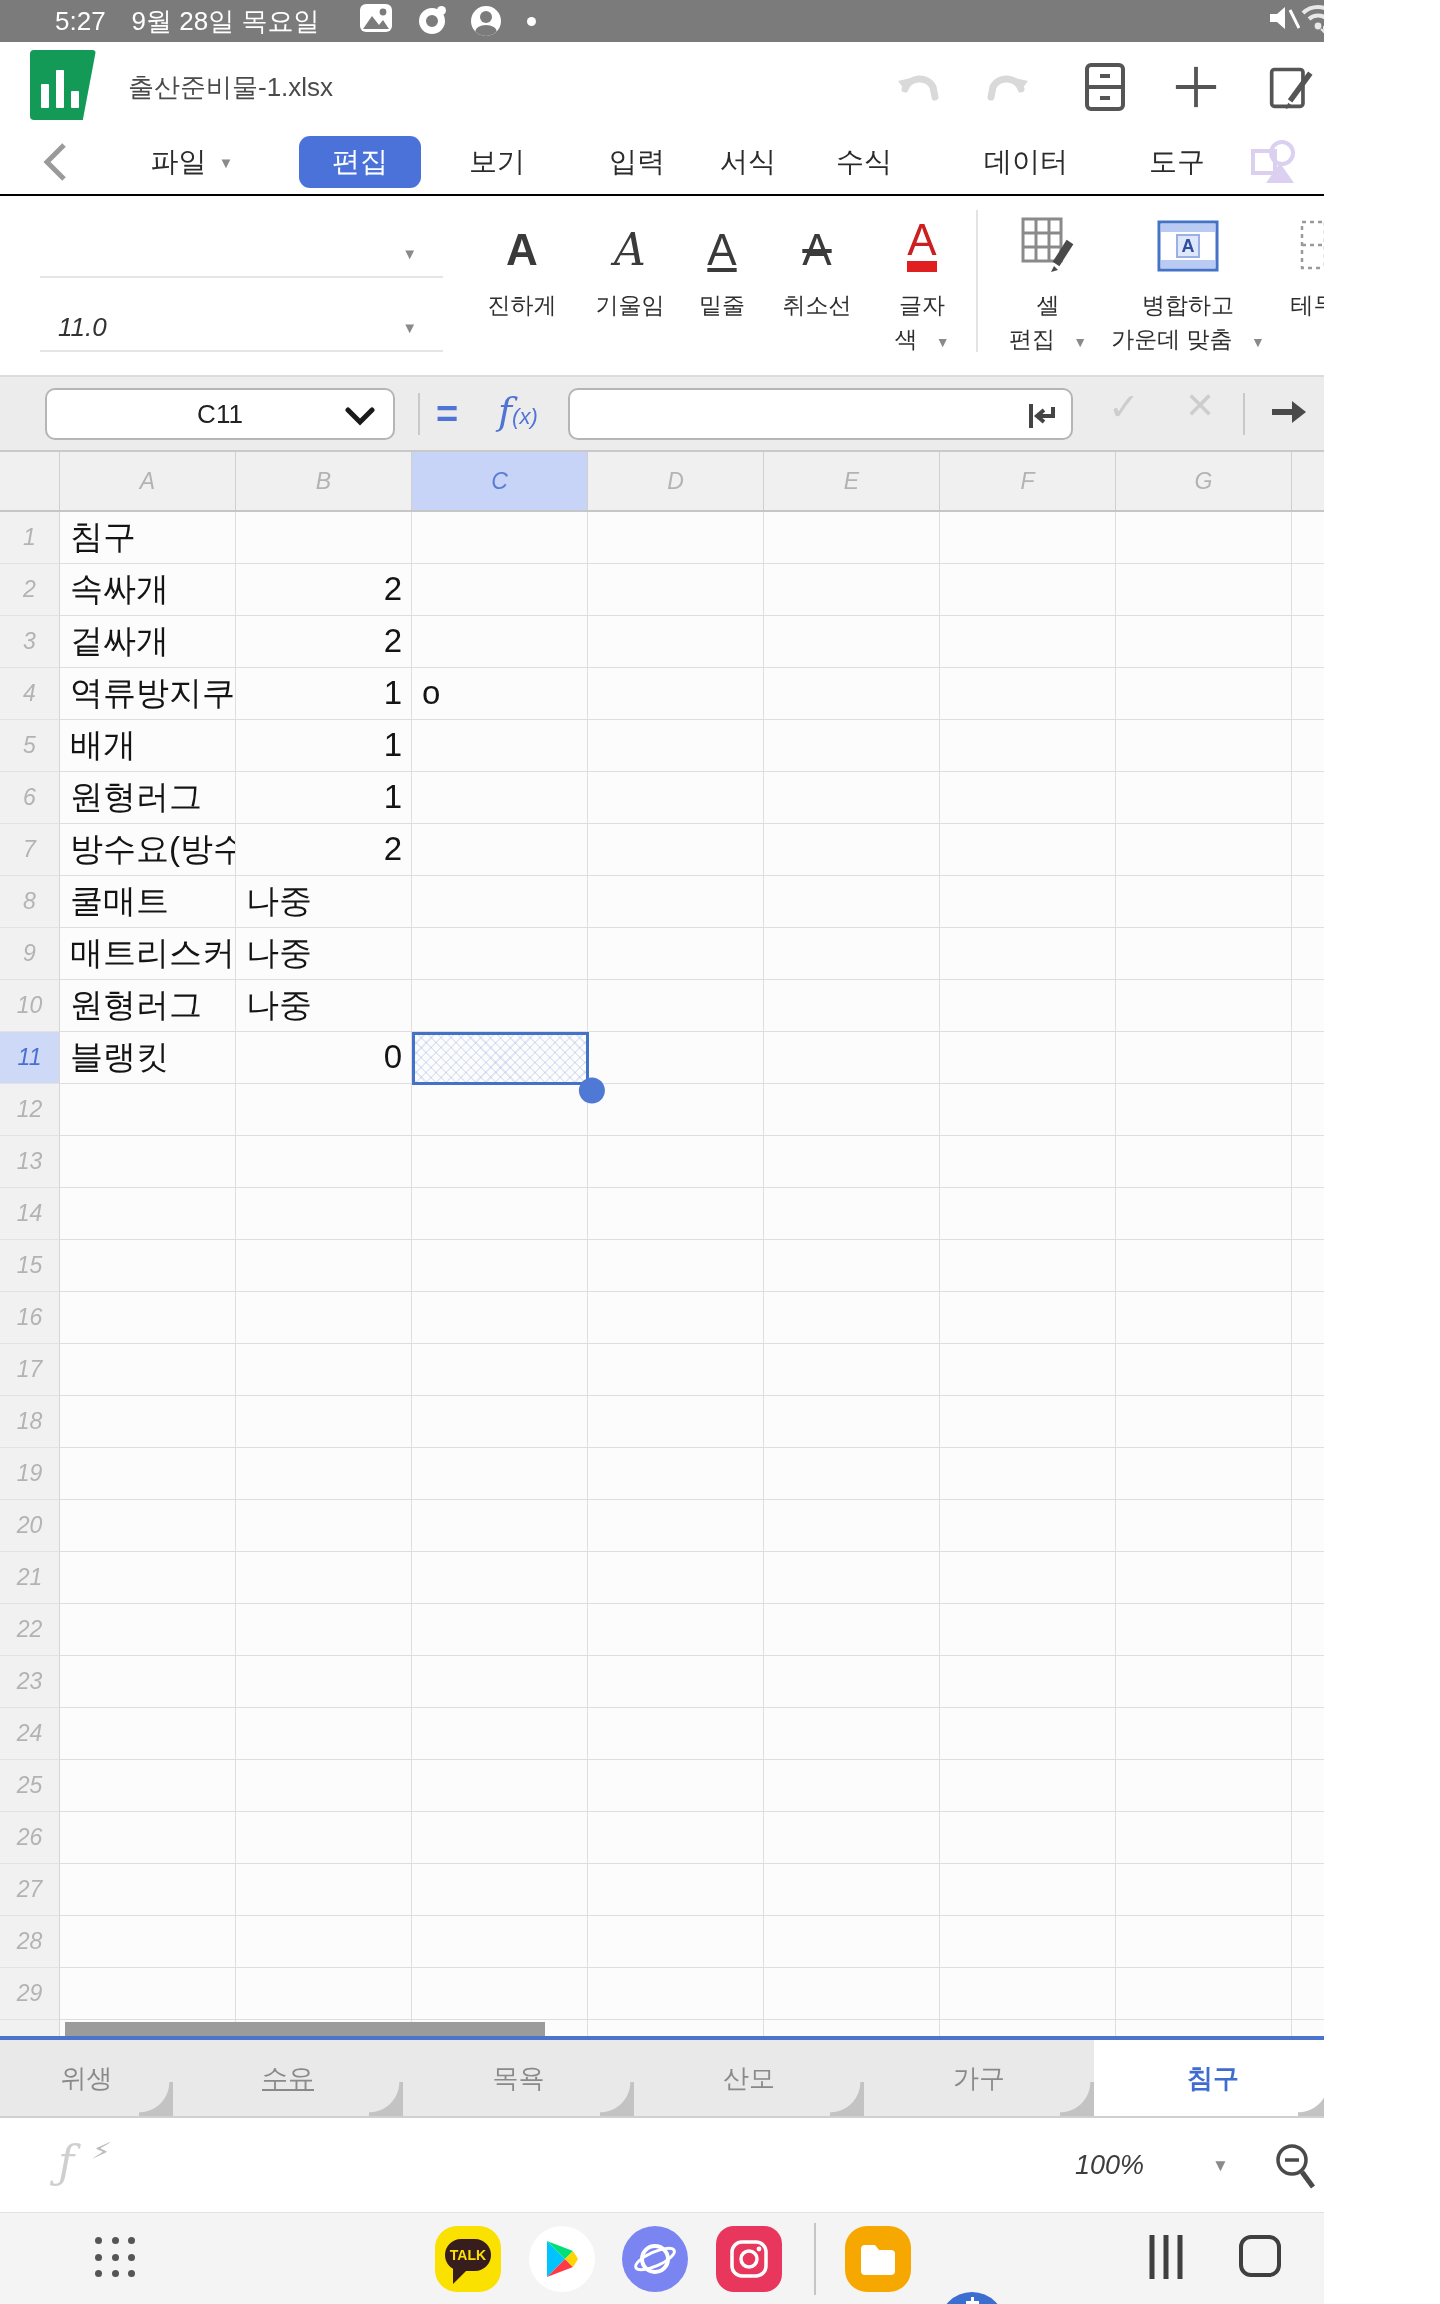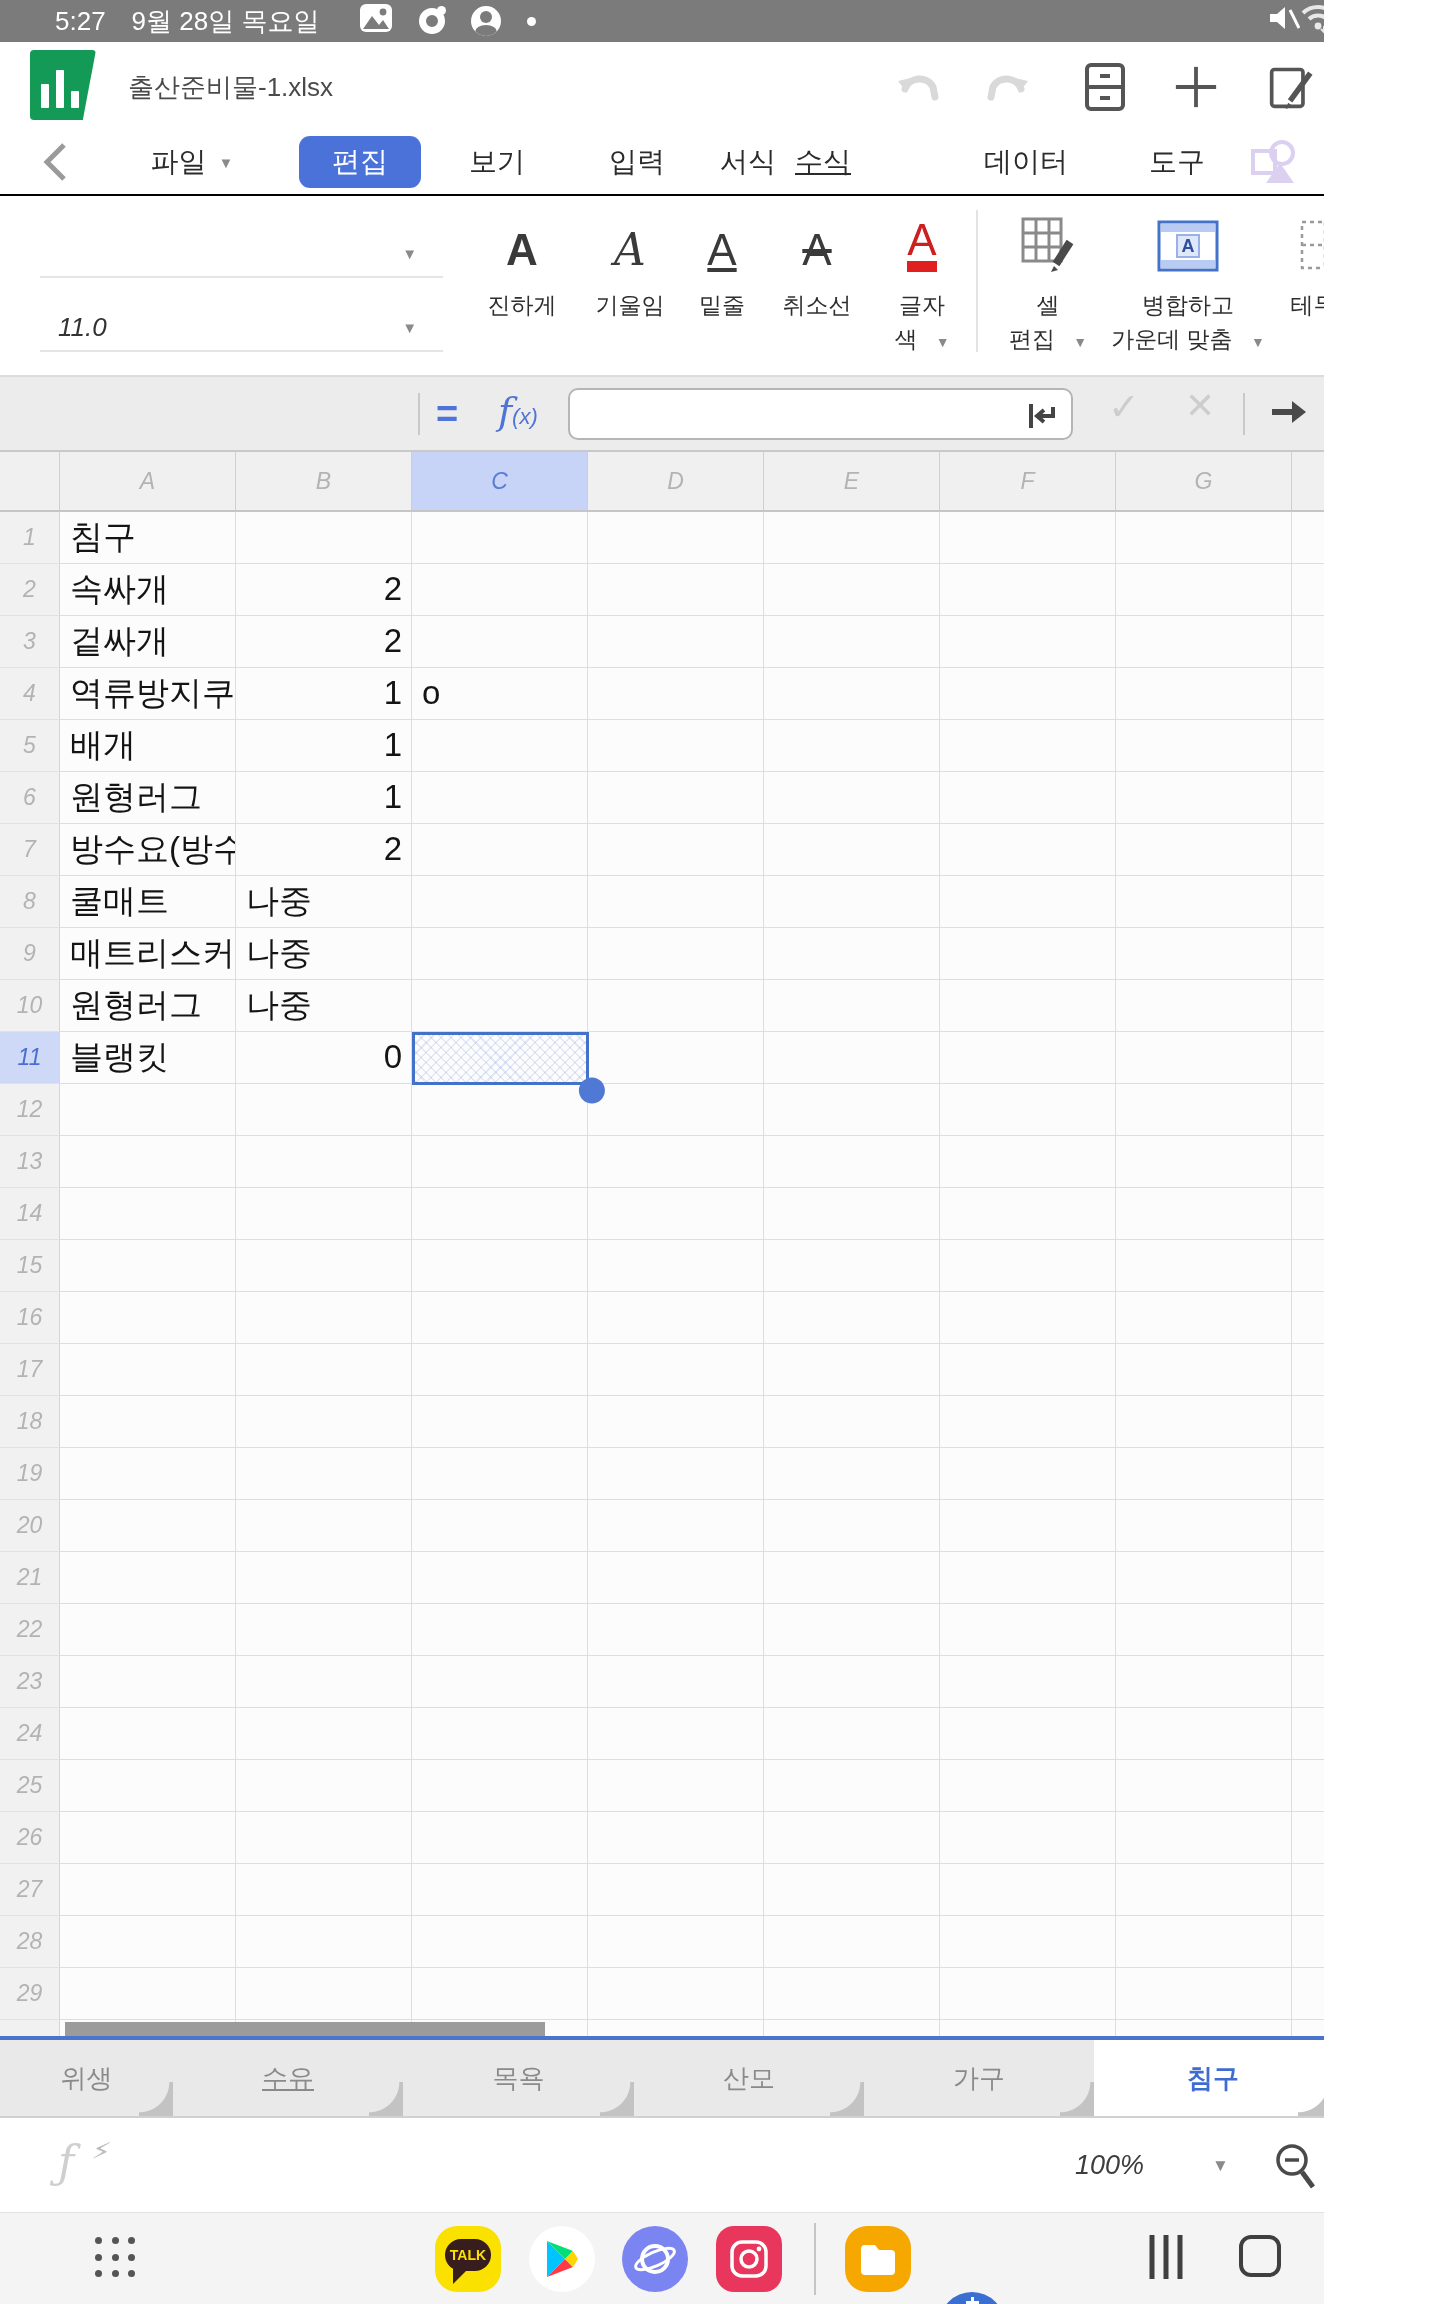--- a/index.html
+++ b/index.html
@@ -238,21 +238,21 @@
       </span>
     <span class="mi" style="left:497px;">
         <span>보기</span>
       </span>
     <span class="mi" style="left:637px;">
         <span>입력</span>
       </span>
     <span class="mi" style="left:748px;">
         <span>서식</span>
       </span>
-    <span class="mi" style="left:823px;text-decoration:underline;">
+    <span class="mi" style="left:864px;">
         <span>수식</span>
       </span>
     <span class="mi" style="left:1026px;">
         <span>데이터</span>
       </span>
     <span class="mi" style="left:1177px;">
         <span>도구</span>
       </span>
     <span class="mi" style="left:1274px;">
       <svg width="48" height="46" viewBox="0 0 48 46">
@@ -340,20 +340,26 @@
       <div class="lbl">테두리</div>
       <div class="lbl" style="margin-top:0;"><span class="dd">▼</span></div>
     </div>
   </div>
   <div class="expandstrip">
     <div class="mark"></div>
     <div class="gg">»</div>
   </div>
 
   <div class="formulabar">
+    <div class="namebox">
+      <span>C11</span>
+      <svg style="position:absolute;right:18px;top:16px;" width="30" height="20" viewBox="0 0 30 20">
+          <path d="M3 4 L15 16 L27 4" fill="none" stroke="#1a1a1a" stroke-width="5" stroke-linecap="round"></path>
+        </svg>
+    </div>
     <div class="fdiv" style="left:418px;"></div>
     <div class="feq">=</div>
     <div class="ffx">f<small>(x)</small></div>
     <div class="finput">
       <span style="position:absolute;left:14px;top:10px;font-size:26px;color:#222;"></span>
       <svg style="position:absolute;right:12px;top:9px;" width="34" height="34" viewBox="0 0 34 34">
           <line x1="6" y1="5" x2="6" y2="29" stroke="#444" stroke-width="4"></line>
           <path d="M28 8 v9 H14" fill="none" stroke="#444" stroke-width="4"></path>
           <path d="M19 11 L12 17 L19 23" fill="none" stroke="#444" stroke-width="4"></path>
         </svg>

